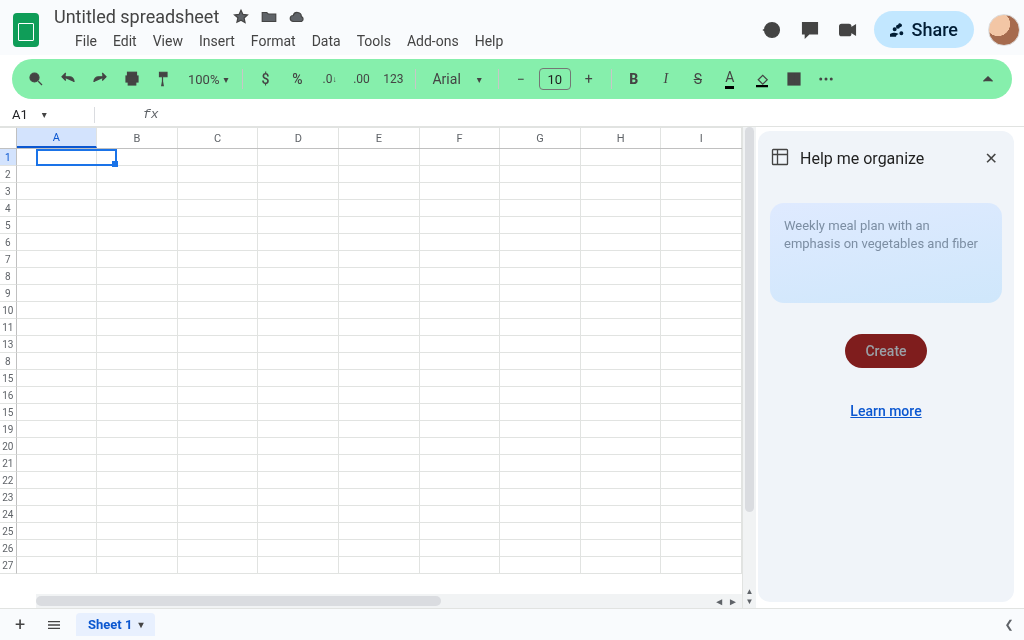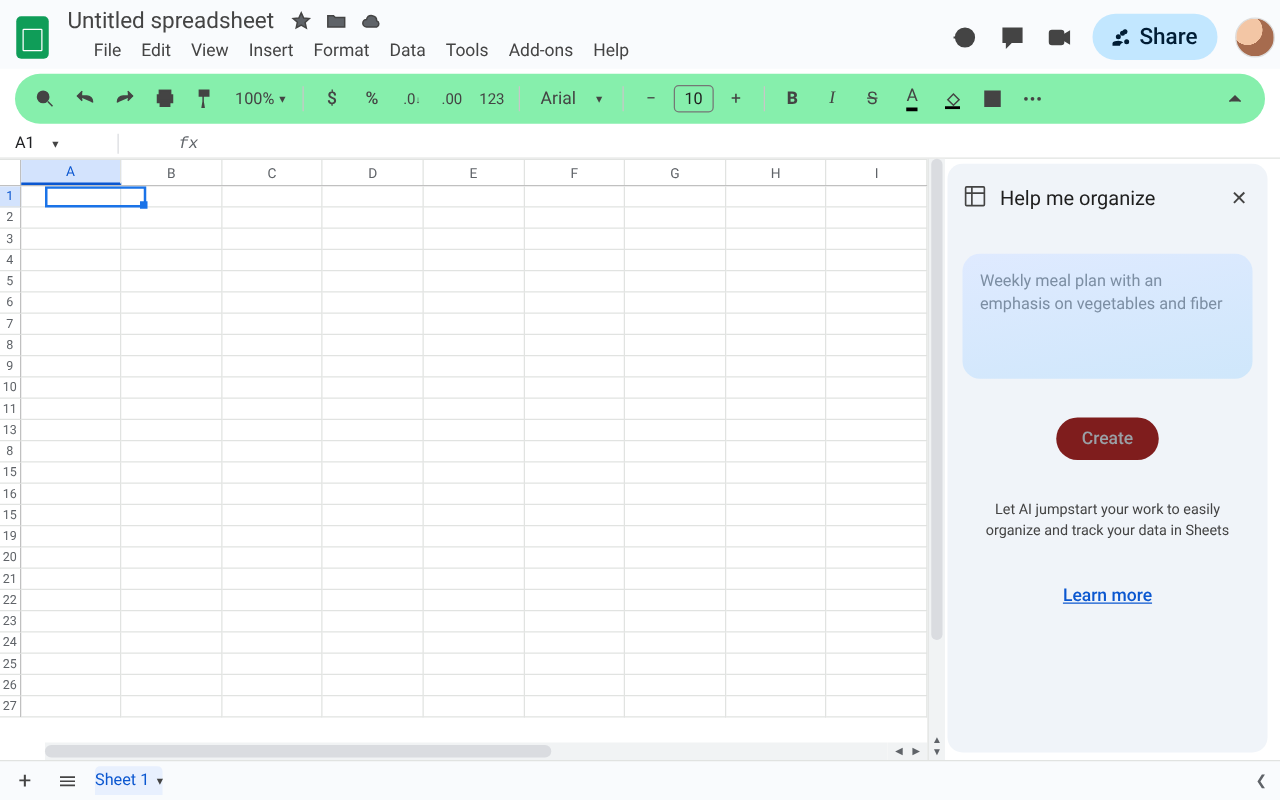--- a/index.html
+++ b/index.html
@@ -59,21 +59,21 @@
 .vscroll-thumb { position:absolute; left:2px; right:2px; top:0; height:80%; background:#dadce0; border-radius:6px; }
 .vs-arrows { position:absolute; bottom:2px; left:0; right:0; display:flex; flex-direction:column; align-items:center; gap:1px; font-size:8px; color:#5f6368;}
 .hscroll { height:14px; display:flex; align-items:stretch; }
 .hscroll-track { flex:1; background:#f1f3f4; position:relative; margin-left:36px;}
 .hscroll-thumb { position:absolute; top:2px; bottom:2px; left:0; width:60%; background:#dadce0; border-radius:6px; }
 .hs-arrows { display:flex; align-items:center; gap:4px; padding:0 4px; color:#5f6368; font-size:10px; background:#f1f3f4;}
 
 
 .sheet-bar { height:32px; display:flex; align-items:center; padding:0 8px; gap:10px; border-top:1px solid #e1e3e1; background:#f9fbfd;}
 .sheet-bar .sb-btn { width:24px; height:24px; display:flex; align-items:center; justify-content:center; color:#444; cursor:pointer; font-size:18px;}
-.sheet-tab { display:flex; align-items:center; gap:6px; background:#e8f0fe; color:#0b57d0; font-weight:400; padding:4px 0; border-radius:4px 4px 0 0; cursor:pointer; font-size:13px; }
+.sheet-tab { display:flex; align-items:center; gap:6px; background:#e8f0fe; color:#0b57d0; font-weight:700; padding:4px 12px; border-radius:4px 4px 0 0; cursor:pointer; font-size:13px; }
 .sheet-bar-spacer { flex:1; }
 .side-toggle { width:14px; font-size:11px; color:#5f6368; cursor:pointer; text-align:center; }
 
 
 .side-panel { width:256px; background:#f0f4f9; border-radius:12px; margin:4px 10px 6px 2px; padding:14px 12px; display:flex; flex-direction:column; gap:31px; }
 .side-head { display:flex; align-items:center; gap:10px; }
 .side-title { font-size:16px; color:#1f1f1f; flex:1; font-weight:400;}
 .side-close { cursor:pointer; color:#444; font-size:16px; padding:4px;}
 .prompt-box { background: linear-gradient(170deg,#dfeaff 0%,#cfe7fb 100%); border-radius:14px; padding:14px 14px 44px; color:#7c8ea3; font-size:13px; line-height:1.4; min-height:100px; }
 .create-btn { align-self:center; background:#7f1d1d; color:#9aa0a6; padding:9px 20px; border-radius:20px; font-size:14px; cursor:default; font-weight:500;}
@@ -586,21 +586,20 @@
       <div class="side-head">
         <span><svg viewBox="0 0 24 24" width="20" height="20" class="stroke-ic">
               <rect x="3" y="3" width="18" height="18" rx="1"></rect>
               <path d="M3 9h18M9 3v18"></path>
             </svg></span>
         <span class="side-title">Help me organize</span>
         <span class="side-close">✕</span>
       </div>
       <div class="prompt-box">Weekly meal plan with an emphasis on vegetables and fiber</div>
       <div class="create-btn">Create</div>
-      <div class="side-desc">Let AI jumpstart your work to easily organize and track your data in Sheets</div>
       <div class="learn-more">Learn more</div>
     </div>
   </div>
 
   <div class="sheet-bar">
     <div class="sb-btn">+</div>
     <div class="sb-btn">
         <svg viewBox="0 0 24 24" width="16" height="16" fill="#444">
           <path d="M3 6h18v2H3zm0 5h18v2H3zm0 5h18v2H3z"></path>
         </svg>

